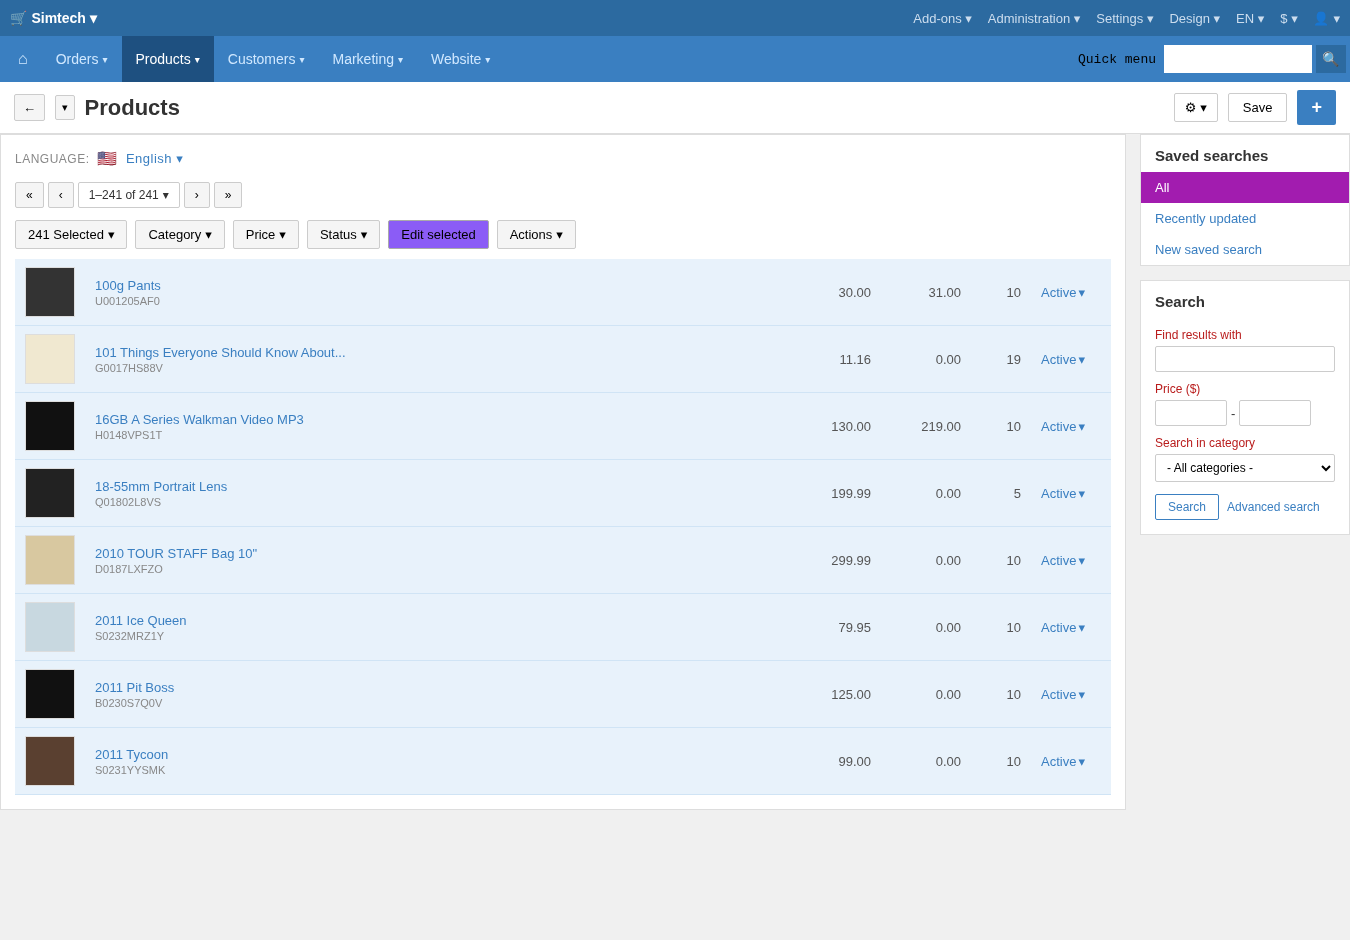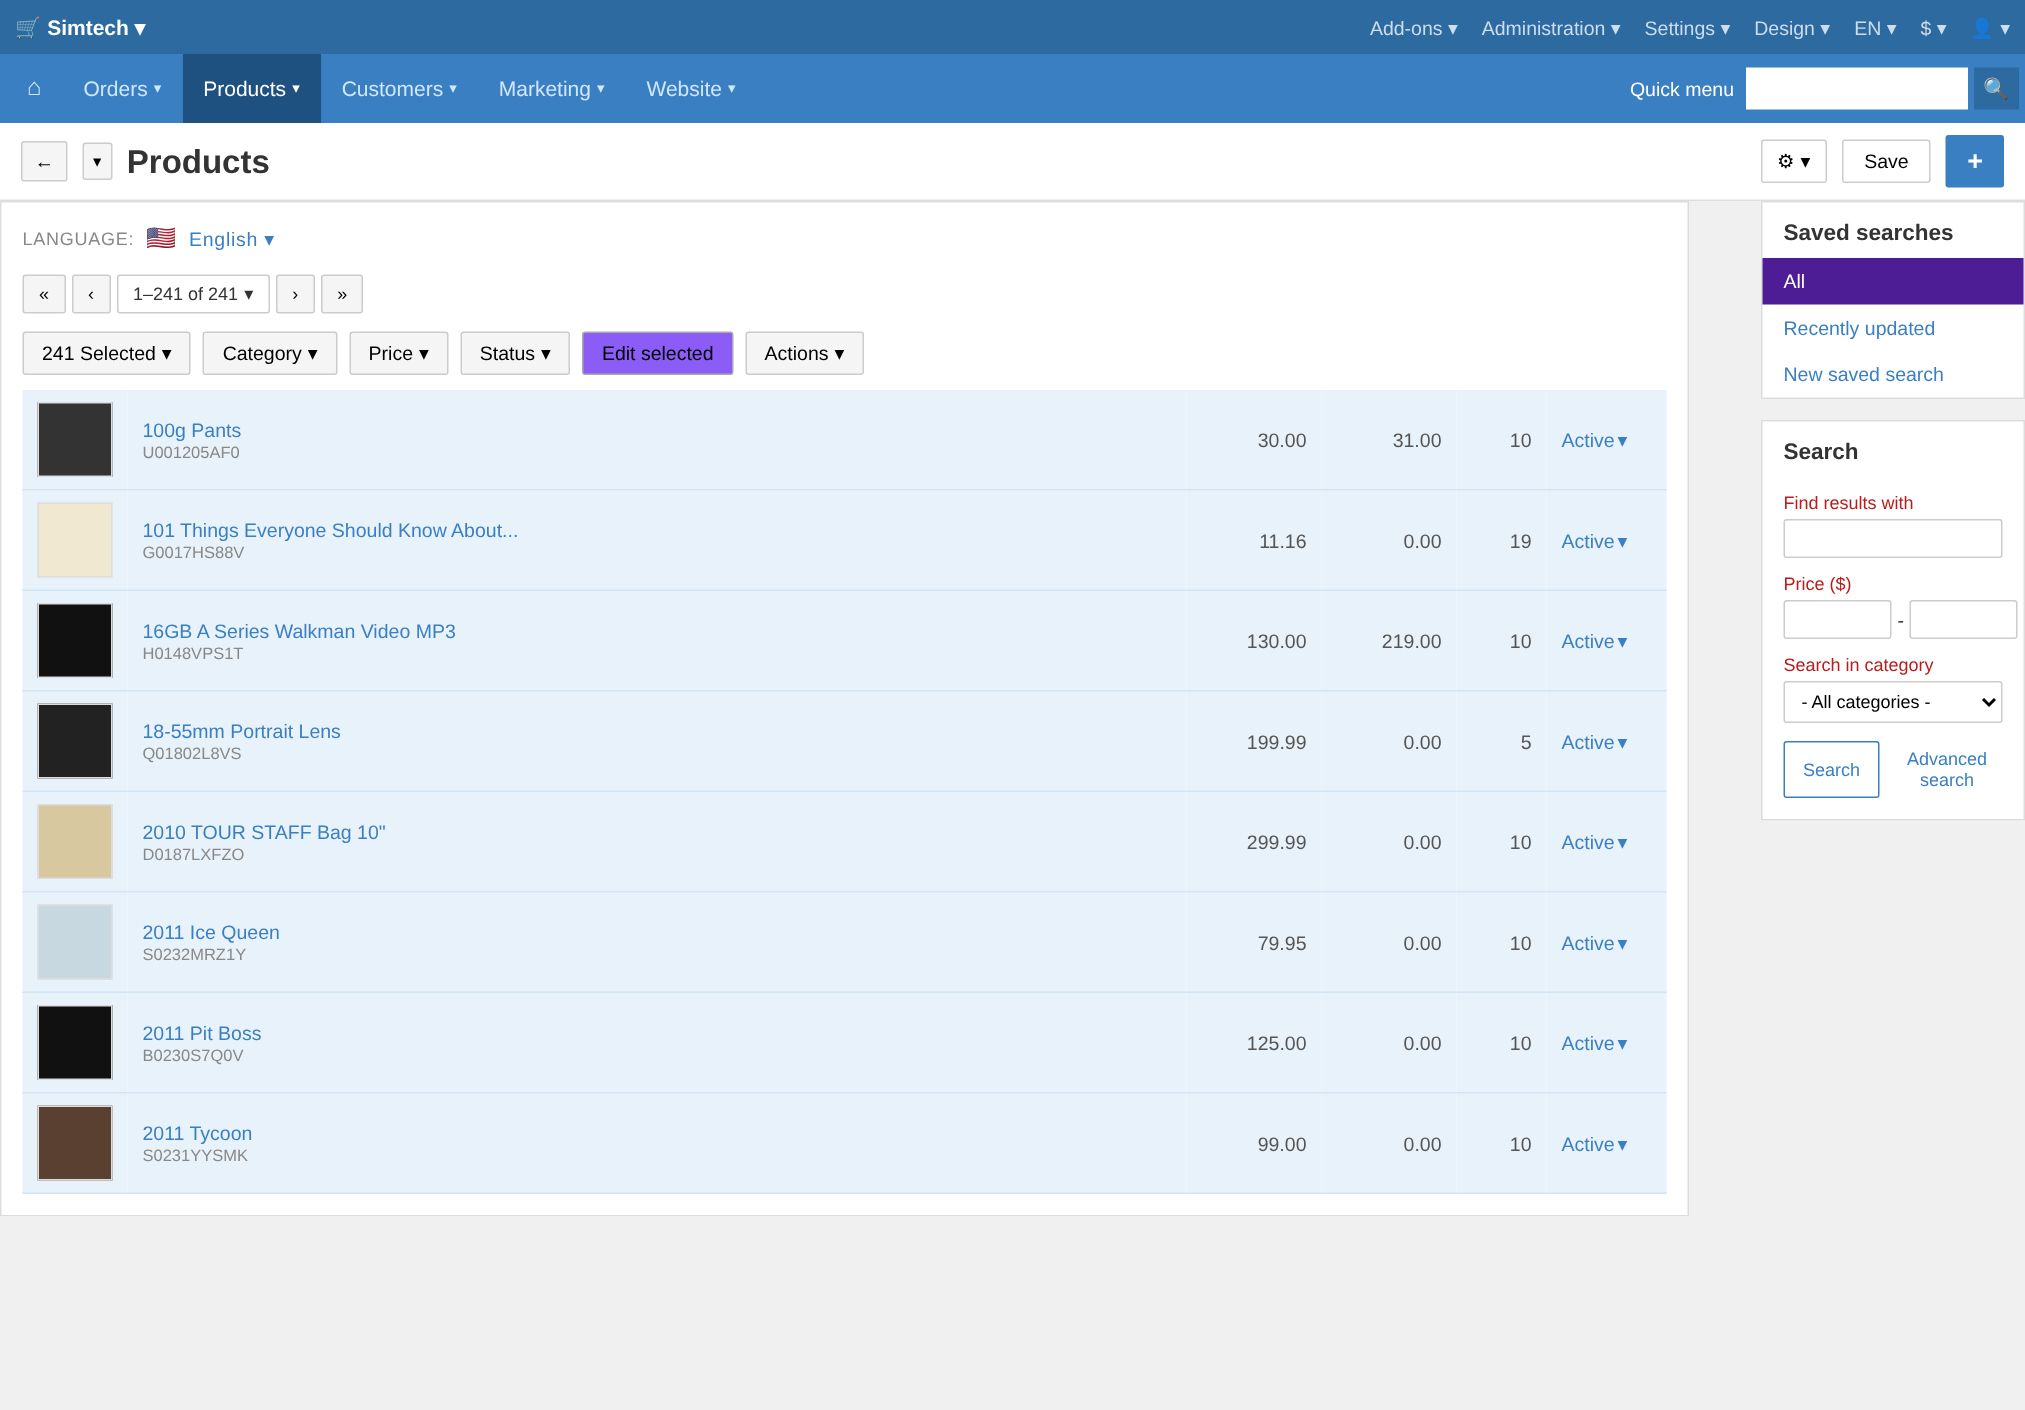--- a/index.html
+++ b/index.html
@@ -36,21 +36,21 @@
       display: flex;
       align-items: center;
       cursor: pointer;
       font-size: 14px;
       gap: 4px;
       position: relative;
     }
     .nav-item.active { background: #1e5080; color: white; }
     .nav-item .caret { font-size: 10px; }
     .home-icon { font-size: 16px; }
-    .quick-menu { color: #ffffff; font-size: 13px; cursor: pointer; margin-left: auto; margin-right: 8px; }
+    .quick-menu { color: #000000; font-size: 13px; cursor: pointer; margin-left: auto; margin-right: 8px; font-family: Liberation Mono, monospace; }
     .search-box-nav {
       display: flex;
       align-items: center;
       background: white;
       border: none;
       height: 28px;
       padding: 0 4px;
       margin-right: 4px;
     }
     .search-box-nav input {
@@ -133,24 +133,24 @@
     .product-img-cell { width: 60px; }
     .product-name { color: #3a7fc1; font-size: 13px; cursor: pointer; }
     .product-code { color: #888; font-size: 11px; margin-top: 2px; }
     .price-cell { color: #555; text-align: right; width: 90px; }
     .qty-cell { color: #555; text-align: right; width: 60px; }
     .status-cell { width: 80px; text-align: right; }
     .status-active { color: #3a7fc1; cursor: pointer; display: flex; align-items: center; justify-content: flex-start; gap: 2px; }
 
     
     .sidebar-right { width: 210px; flex-shrink: 0; }
-    .sidebar-box { background: white; border: 1px solid #ddd; margin-bottom: 14px; margin-left: 34px; }
+    .sidebar-box { background: white; border: 1px solid #ddd; margin-bottom: 14px; }
     .sidebar-box-title { font-size: 15px; font-weight: bold; padding: 12px 14px 8px; color: #333; }
     .sidebar-item { padding: 8px 14px; cursor: pointer; font-size: 13px; color: #3a7fc1; }
-    .sidebar-item.active { background: #4c1d95; color: white; }
+    .sidebar-item.active { background: #a21caf; color: white; }
 
     
     .search-panel { padding: 0 14px 14px; }
     .search-panel-title { font-size: 15px; font-weight: bold; padding: 12px 0 8px; color: #333; }
     .search-label { font-size: 12px; color: #b91c1c; margin-bottom: 4px; margin-top: 10px; }
     .search-input { width: 100%; border: 1px solid #ccc; padding: 5px 7px; font-size: 12px; border-radius: 2px; outline: none; }
     .price-range { display: flex; align-items: center; gap: 4px; }
     .price-input { width: 72px; border: 1px solid #ccc; padding: 5px 7px; font-size: 12px; border-radius: 2px; outline: none; }
     .category-select { width: 100%; border: 1px solid #ccc; padding: 5px 7px; font-size: 12px; border-radius: 2px; background: white; }
     .search-actions { display: flex; gap: 8px; margin-top: 12px; }

